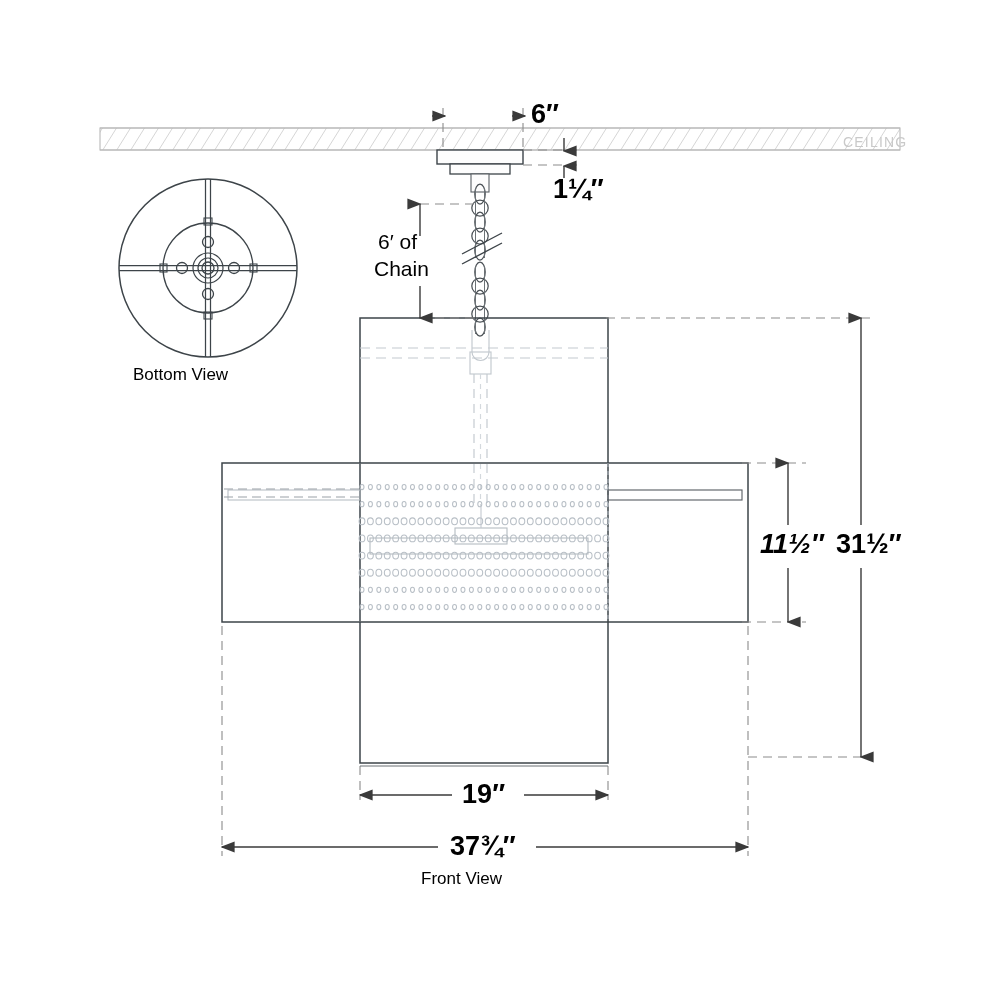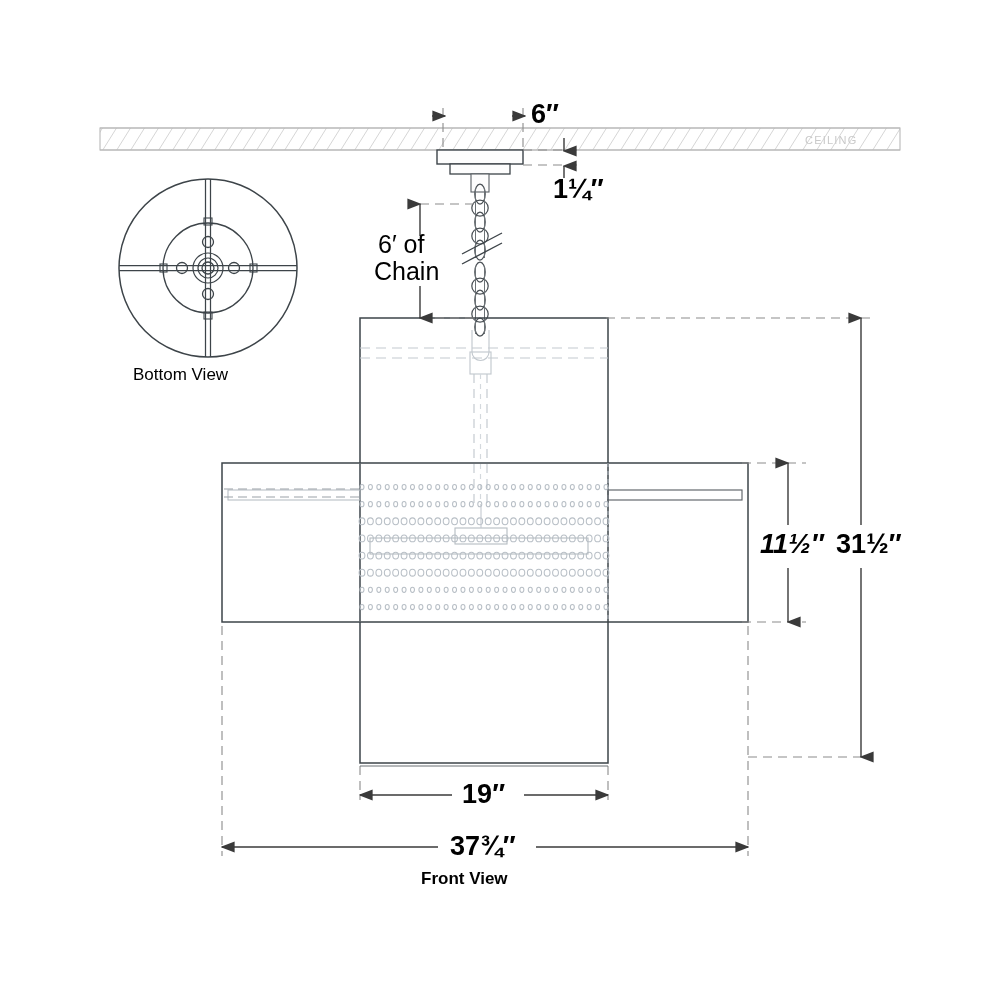--- a/index.html
+++ b/index.html
@@ -2,23 +2,23 @@
 <html><head>
 <meta charset="utf-8">
 <style>
   html,body{margin:0;padding:0;background:#ffffff;}
   body{width:1000px;height:1000px;overflow:hidden;
        font-family:"Liberation Sans","DejaVu Sans",sans-serif;}
   #stage{position:relative;width:1000px;height:1000px;background:#fff;}
   svg.draw{position:absolute;left:0;top:0;width:1000px;height:1000px;display:block;}
   .lbl{position:absolute;color:#000;white-space:pre;line-height:1.05;}
   .lbl.big{font-size:27px;font-weight:600;letter-spacing:0.1px;}
-  .lbl.mid{font-size:25px;font-weight:500;}
+  .lbl.mid{font-size:21px;font-weight:500;}
   .lbl.view{font-size:17px;font-weight:400;}
-  .ceilword{position:absolute;font-size:11px;letter-spacing:1.2px;color:#c9c9c9;}
+  .ceilword{position:absolute;font-size:14px;letter-spacing:1.2px;color:#c9c9c9;margin-left:38px;}
 </style>
 </head>
 <body>
 
 <div id="stage">
 
   <svg class="draw" viewBox="0 0 1000 1000">
     <defs>
       <pattern id="ceilHatch" width="14" height="22" patternUnits="userSpaceOnUse" patternTransform="skewX(-32)">
         <rect width="14" height="22" fill="#ffffff"></rect>
@@ -437,17 +437,17 @@
   <div class="lbl big" style="left:760px;top:530px;font-style:italic;">11½″</div>
 
   <div class="lbl big" style="left:836px;top:530px;">31½″</div>
 
   <div class="lbl big" style="left:462px;top:780px;">19″</div>
 
   <div class="lbl big" style="left:450px;top:832px;">37¾″</div>
 
   <div class="lbl view" style="left:133px;top:366px;">Bottom View</div>
 
-  <div class="lbl view" style="left:421px;top:870px;font-weight:bold;">Front View</div>
+  <div class="lbl view" style="left:421px;top:870px;">Front View</div>
 
   <div class="ceilword" style="left:805px;top:134px;">CEILING</div>
 
 </div>
 
 </body></html>

